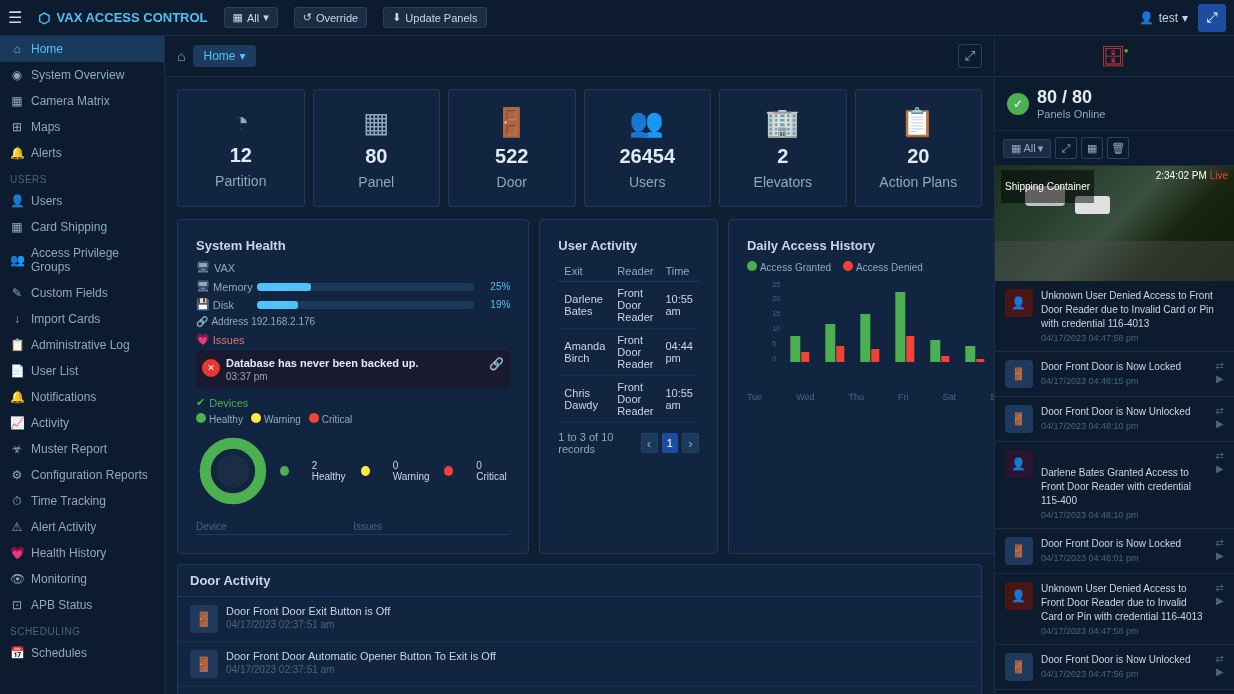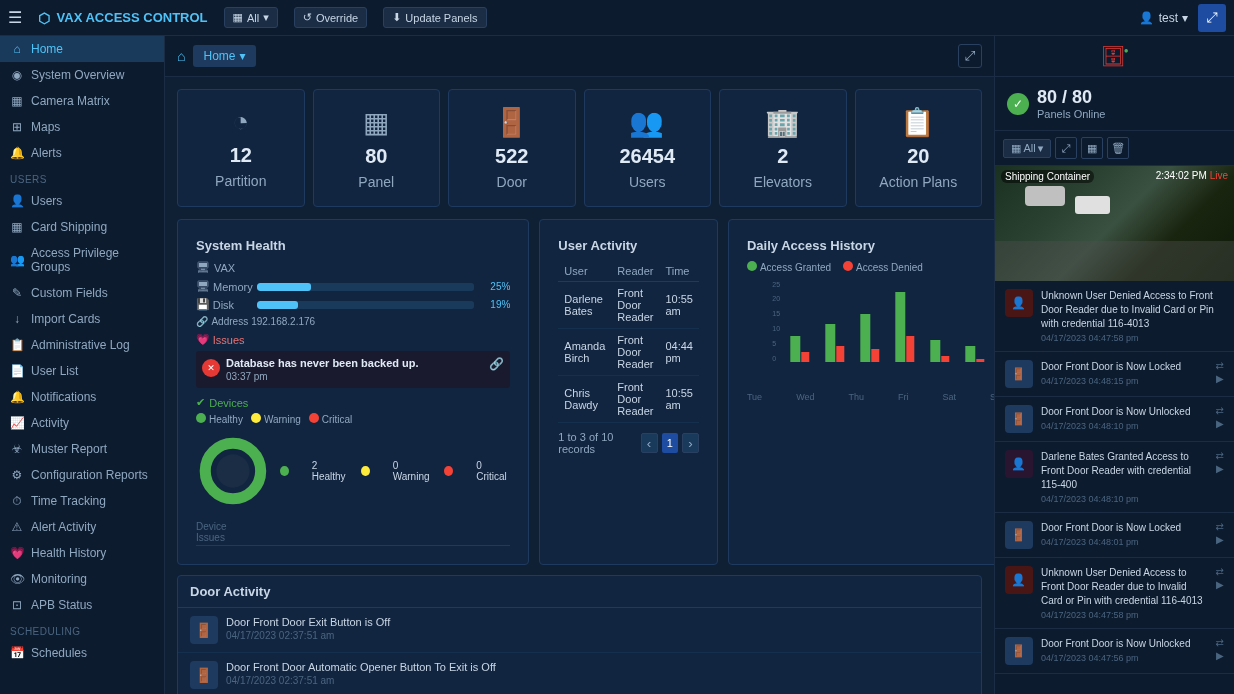--- a/index.html
+++ b/index.html
@@ -63,21 +63,21 @@
     .issue-link { color: #4fc3f7; margin-left: auto; }
 
     
     .devices-title { font-size: 11px; color: #4caf50; margin: 8px 0 4px; display: flex; align-items: center; gap: 4px; }
     .devices-legend { display: flex; gap: 8px; font-size: 10px; color: #8fa8c0; margin-bottom: 6px; flex-wrap: wrap; }
     .legend-dot { width: 10px; height: 10px; border-radius: 50%; display: inline-block; margin-right: 3px; }
     .donut-row { display: flex; align-items: center; gap: 10px; }
     .donut-stats { display: flex; gap: 12px; font-size: 10px; }
     .donut-stat { display: flex; align-items: center; gap: 20px; }
     .device-table { margin-top: 8px; }
-    .device-table-header { display: flex; font-size: 10px; color: #4a6580; padding: 2px 0; border-bottom: 1px solid #1e3a5f; flex-direction: column; }
+    .device-table-header { display: flex; font-size: 10px; color: #4a6580; padding: 2px 0; border-bottom: 1px solid #1e3a5f; }
     .device-table-col1 { flex: 1; }
     .device-table-col2 { flex: 1; }
 
     
     .activity-table { width: 100%; border-collapse: collapse; font-size: 11px; }
     .activity-table th { color: #8fa8c0; font-weight: 500; padding: 4px 6px; border-bottom: 1px solid #1e3a5f; text-align: left; }
     .activity-table td { padding: 5px 6px; border-bottom: 1px solid #15304d; color: #c8d6e5; }
     .pagination { display: flex; align-items: center; gap: 4px; margin-top: 8px; font-size: 11px; color: #8fa8c0; }
     .page-btn { background: #1a3a5c; border: 1px solid #2a4060; color: #8fa8c0; width: 20px; height: 20px; display: flex; align-items: center; justify-content: center; cursor: pointer; border-radius: 2px; }
     .page-current { background: #1e4ca0; color: white; width: 20px; height: 20px; display: flex; align-items: center; justify-content: center; border-radius: 2px; }
@@ -103,21 +103,21 @@
     .rp-status { display: flex; align-items: center; gap: 8px; padding: 10px 12px; border-bottom: 1px solid #1a2d45; }
     .rp-online-count { font-size: 18px; font-weight: bold; color: #e0eaf5; }
     .rp-online-label { font-size: 11px; color: #8fa8c0; }
     .green-circle { width: 22px; height: 22px; background: #4caf50; border-radius: 50%; display: flex; align-items: center; justify-content: center; color: white; font-size: 12px; }
     .rp-toolbar { display: flex; align-items: center; gap: 4px; padding: 6px 8px; border-bottom: 1px solid #1a2d45; }
     .rp-toolbar-btn { background: #1a2d45; border: 1px solid #2a4060; color: #8fa8c0; padding: 2px 7px; border-radius: 2px; cursor: pointer; font-size: 11px; display: flex; align-items: center; gap: 2px; }
     .rp-icon-btn { background: none; border: 1px solid #2a4060; color: #8fa8c0; width: 22px; height: 22px; border-radius: 2px; cursor: pointer; display: flex; align-items: center; justify-content: center; font-size: 11px; }
 
     
     .camera-feed { position: relative; width: 100%; height: 115px; background: #000; overflow: hidden; }
-    .camera-label { position: absolute; top: 4px; left: 6px; font-size: 10px; color: white; background: rgba(0,0,0,0.5); padding: 1px 4px; border-radius: 6px; }
+    .camera-label { position: absolute; top: 4px; left: 6px; font-size: 10px; color: white; background: rgba(0,0,0,0.5); padding: 11px 4px; border-radius: 0; }
     .camera-time { position: absolute; top: 4px; right: 6px; font-size: 10px; color: white; }
     .camera-live { color: #f44336; font-size: 10px; }
     .camera-bg { width: 100%; height: 100%; background: linear-gradient(135deg, #1a3020 0%, #2a4030 30%, #3a5040 50%, #1a2510 70%, #0d1a08 100%); position: relative; }
     
     .car1 { position: absolute; top: 20px; left: 30px; width: 40px; height: 20px; background: #c0c0c0; border-radius: 4px; }
     .car2 { position: absolute; top: 30px; left: 80px; width: 35px; height: 18px; background: #e0e0e0; border-radius: 3px; }
 
     
     .activity-item { display: flex; align-items: flex-start; gap: 8px; padding: 8px 10px; border-bottom: 1px solid #1a2d45; }
     .activity-item-icon { width: 28px; height: 28px; background: #1e3a5f; border-radius: 4px; display: flex; align-items: center; justify-content: center; font-size: 12px; flex-shrink: 0; }
@@ -390,21 +390,21 @@
             <div class="device-table-col2">Issues</div>
           </div>
         </div>
       </div>
 
       <div class="panel activity-panel">
         <div class="panel-title">User Activity</div>
         <table class="activity-table">
           <thead>
             <tr>
-              <th>User</th>
+              <th>Exit</th>
               <th>Reader</th>
               <th>Time</th>
             </tr>
           </thead>
           <tbody id="user-activity-tbody">
               <tr>
                 <td>Darlene Bates</td>
                 <td>Front Door Reader</td>
                 <td>10:55 am</td>
               </tr>
@@ -571,21 +571,21 @@
       <div class="activity-item-text">Door Front Door is Now Unlocked</div>
       <div class="activity-item-time">04/17/2023 04:48:10 pm</div>
     </div>
     <div class="activity-item-actions">
       <button class="action-icon-btn">⇄</button>
       <button class="action-icon-btn">▶</button>
     </div>
   </div>
         <div class="activity-item">
     <div class="activity-item-icon user">👤</div>
-    <div style="flex:1;">
+    <div style="flex:1;margin-top:16px;">
       <div class="activity-item-text">Darlene Bates Granted Access to Front Door Reader with credential 115-400</div>
       <div class="activity-item-time">04/17/2023 04:48:10 pm</div>
     </div>
     <div class="activity-item-actions">
       <button class="action-icon-btn">⇄</button>
       <button class="action-icon-btn">▶</button>
     </div>
   </div>
         <div class="activity-item">
     <div class="activity-item-icon">🚪</div>

